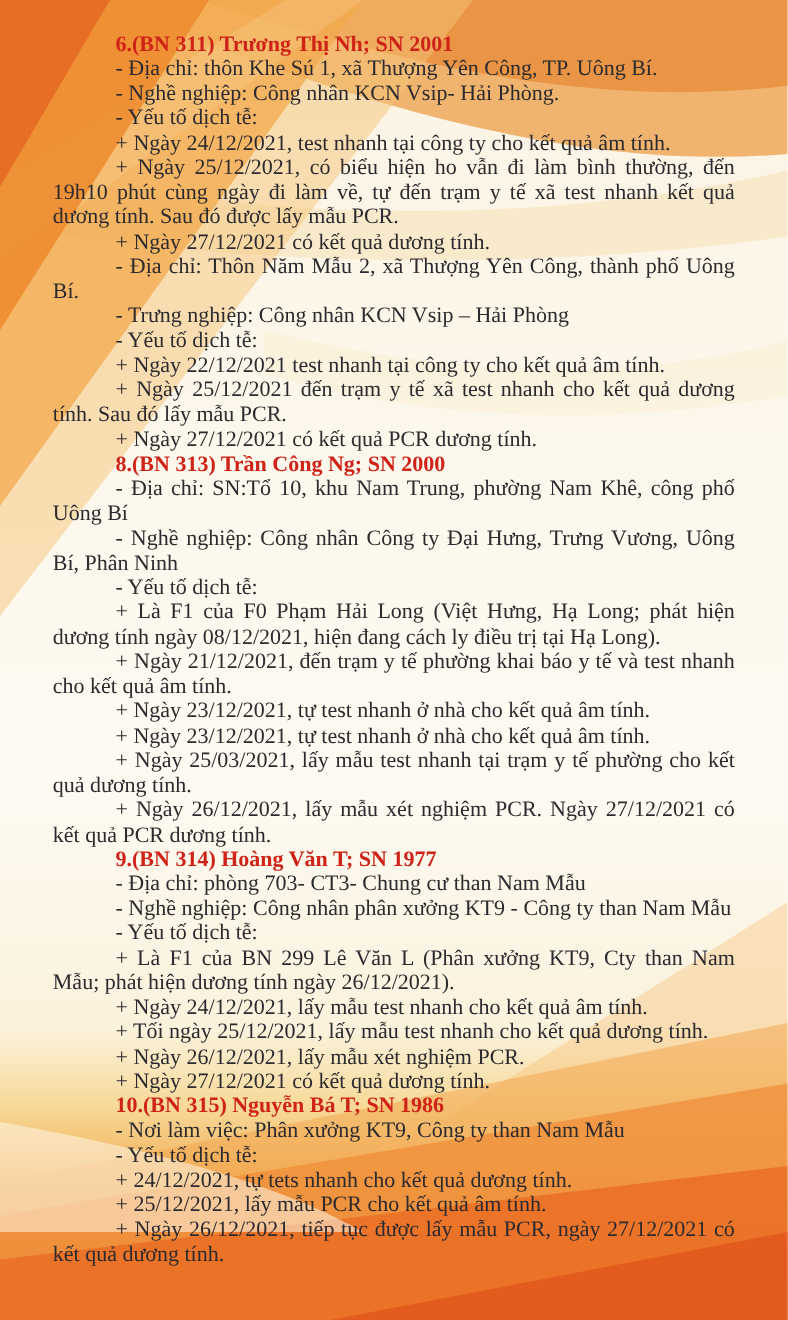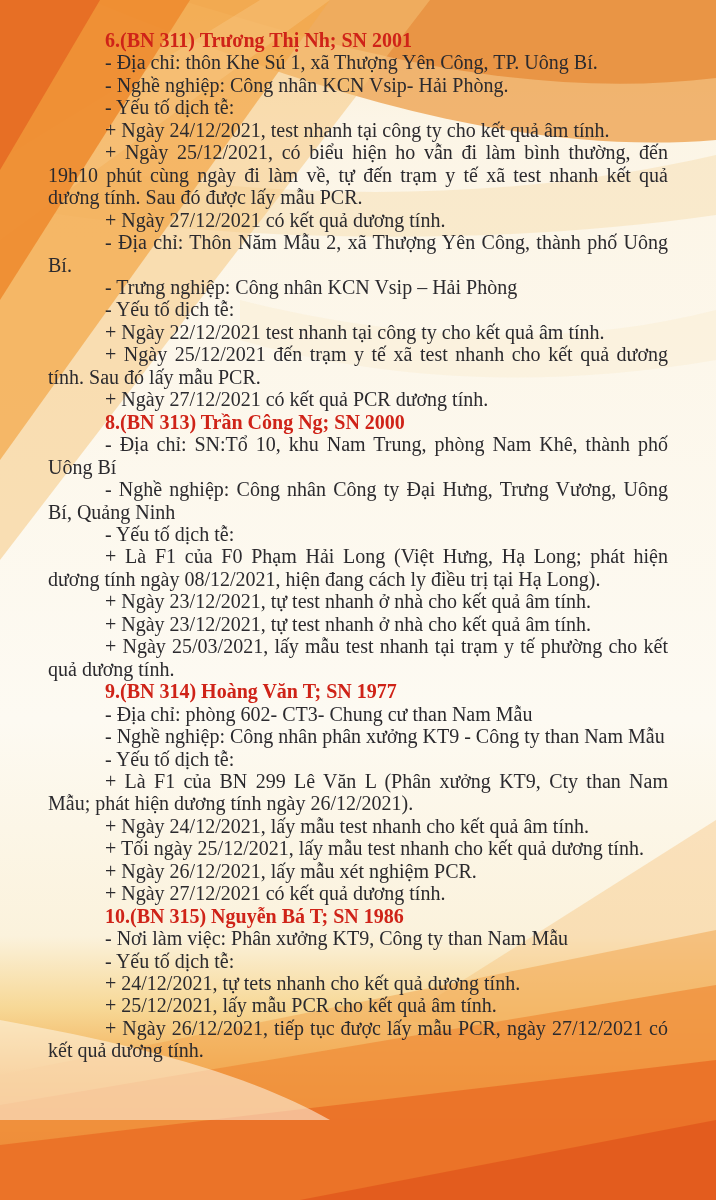--- a/index.html
+++ b/index.html
@@ -78,32 +78,34 @@
     <p>- Địa chỉ: Thôn Năm Mẫu 2, xã Thượng Yên Công, thành phố Uông Bí.</p>
     <p>- Trưng nghiệp: Công nhân KCN Vsip – Hải Phòng</p>
     <p>- Yếu tố dịch tễ:</p>
     <p>+ Ngày 22/12/2021 test nhanh tại công ty cho kết quả âm tính.</p>
     <p>+ Ngày 25/12/2021 đến trạm y tế xã test nhanh cho kết quả dương tính. Sau đó lấy mẫu PCR.</p>
     <p>+ Ngày 27/12/2021 có kết quả PCR dương tính.</p>
   </section>
 
   <section>
     <h2>8.(BN 313) Trần Công Ng; SN 2000</h2>
-    <p>- Địa chỉ: SN:Tổ 10, khu Nam Trung, phòng Nam Khê, thành phố Uông Bí</p>
-    <p>- Nghề nghiệp: Công nhân Công ty Đại Hưng, Trưng Vương, Uông Bí, Quảng Ninh</p>
+    <p>- Địa chỉ: SN:Tổ 10, khu Nam Trung, phường Nam Khê, công phố Uông Bí</p>
+    <p>- Nghề nghiệp: Công nhân Công ty Đại Hưng, Trưng Vương, Uông Bí, Phân Ninh</p>
     <p>- Yếu tố dịch tễ:</p>
     <p>+ Là F1 của F0 Phạm Hải Long (Việt Hưng, Hạ Long; phát hiện dương tính ngày 08/12/2021, hiện đang cách ly điều trị tại Hạ Long).</p>
+    <p>+ Ngày 21/12/2021, đến trạm y tế phường khai báo y tế và test nhanh cho kết quả âm tính.</p>
     <p>+ Ngày 23/12/2021, tự test nhanh ở nhà cho kết quả âm tính.</p>
     <p>+ Ngày 23/12/2021, tự test nhanh ở nhà cho kết quả âm tính.</p>
     <p>+ Ngày 25/03/2021, lấy mẫu test nhanh tại trạm y tế phường cho kết quả dương tính.</p>
+    <p>+ Ngày 26/12/2021, lấy mẫu xét nghiệm PCR. Ngày 27/12/2021 có kết quả PCR dương tính.</p>
   </section>
 
   <section>
     <h2>9.(BN 314) Hoàng Văn T; SN 1977</h2>
-    <p>- Địa chỉ: phòng 602- CT3- Chung cư than Nam Mẫu</p>
+    <p>- Địa chỉ: phòng 703- CT3- Chung cư than Nam Mẫu</p>
     <p>- Nghề nghiệp: Công nhân phân xưởng KT9 - Công ty than Nam Mẫu</p>
     <p>- Yếu tố dịch tễ:</p>
     <p>+ Là F1 của BN 299 Lê Văn L (Phân xưởng KT9, Cty than Nam Mẫu; phát hiện dương tính ngày 26/12/2021).</p>
     <p>+ Ngày 24/12/2021, lấy mẫu test nhanh cho kết quả âm tính.</p>
     <p>+ Tối ngày 25/12/2021, lấy mẫu test nhanh cho kết quả dương tính.</p>
     <p>+ Ngày 26/12/2021, lấy mẫu xét nghiệm PCR.</p>
     <p>+ Ngày 27/12/2021 có kết quả dương tính.</p>
   </section>
 
   <section>

